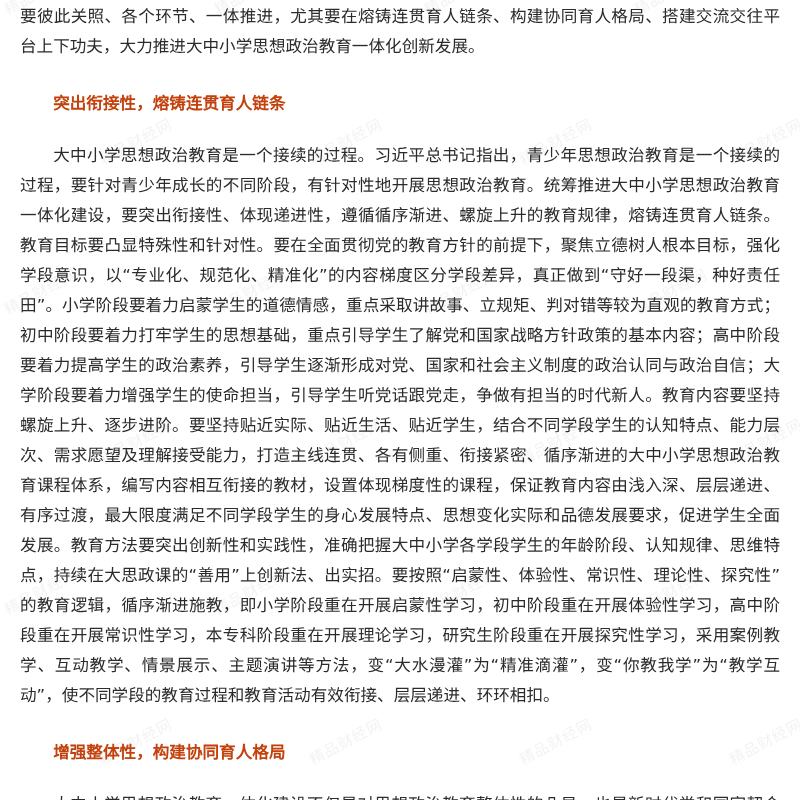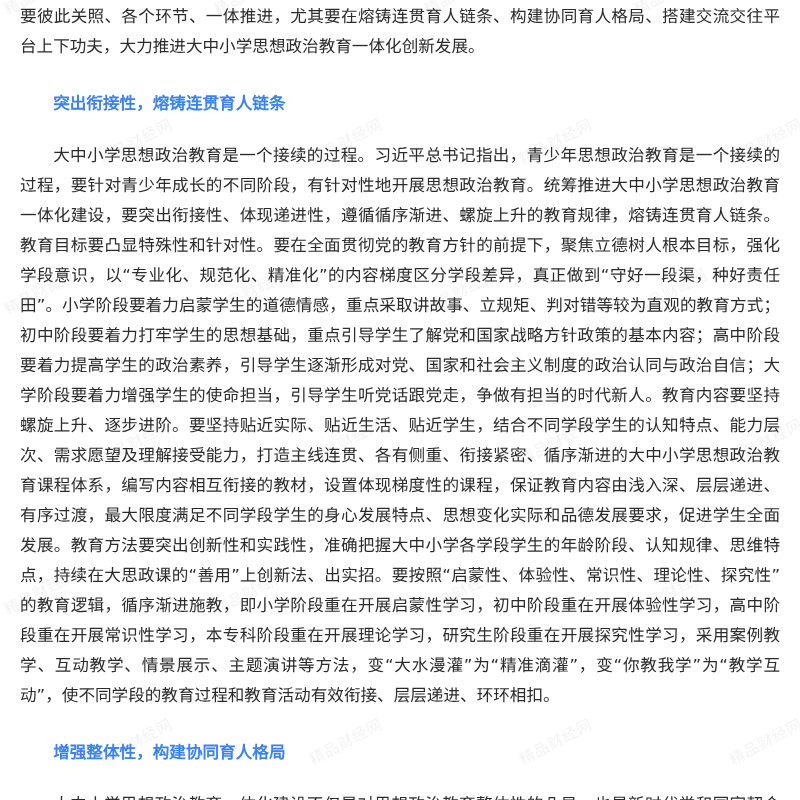--- a/index.html
+++ b/index.html
@@ -61,21 +61,21 @@
     text-indent: 2em;
   }
 
   .doc-para.continued {
     text-indent: 0;
   }
 
   .doc-heading {
     font-weight: bold;
     text-indent: 2em;
-    color: #3b82f6;
+    color: #c2410c;
   }
 
   .spacer-sm { height: 22px; }
   .spacer-md { height: 27px; }
 
   
   #top-fragment {
     padding-top: 2px;
   }
 </style>

